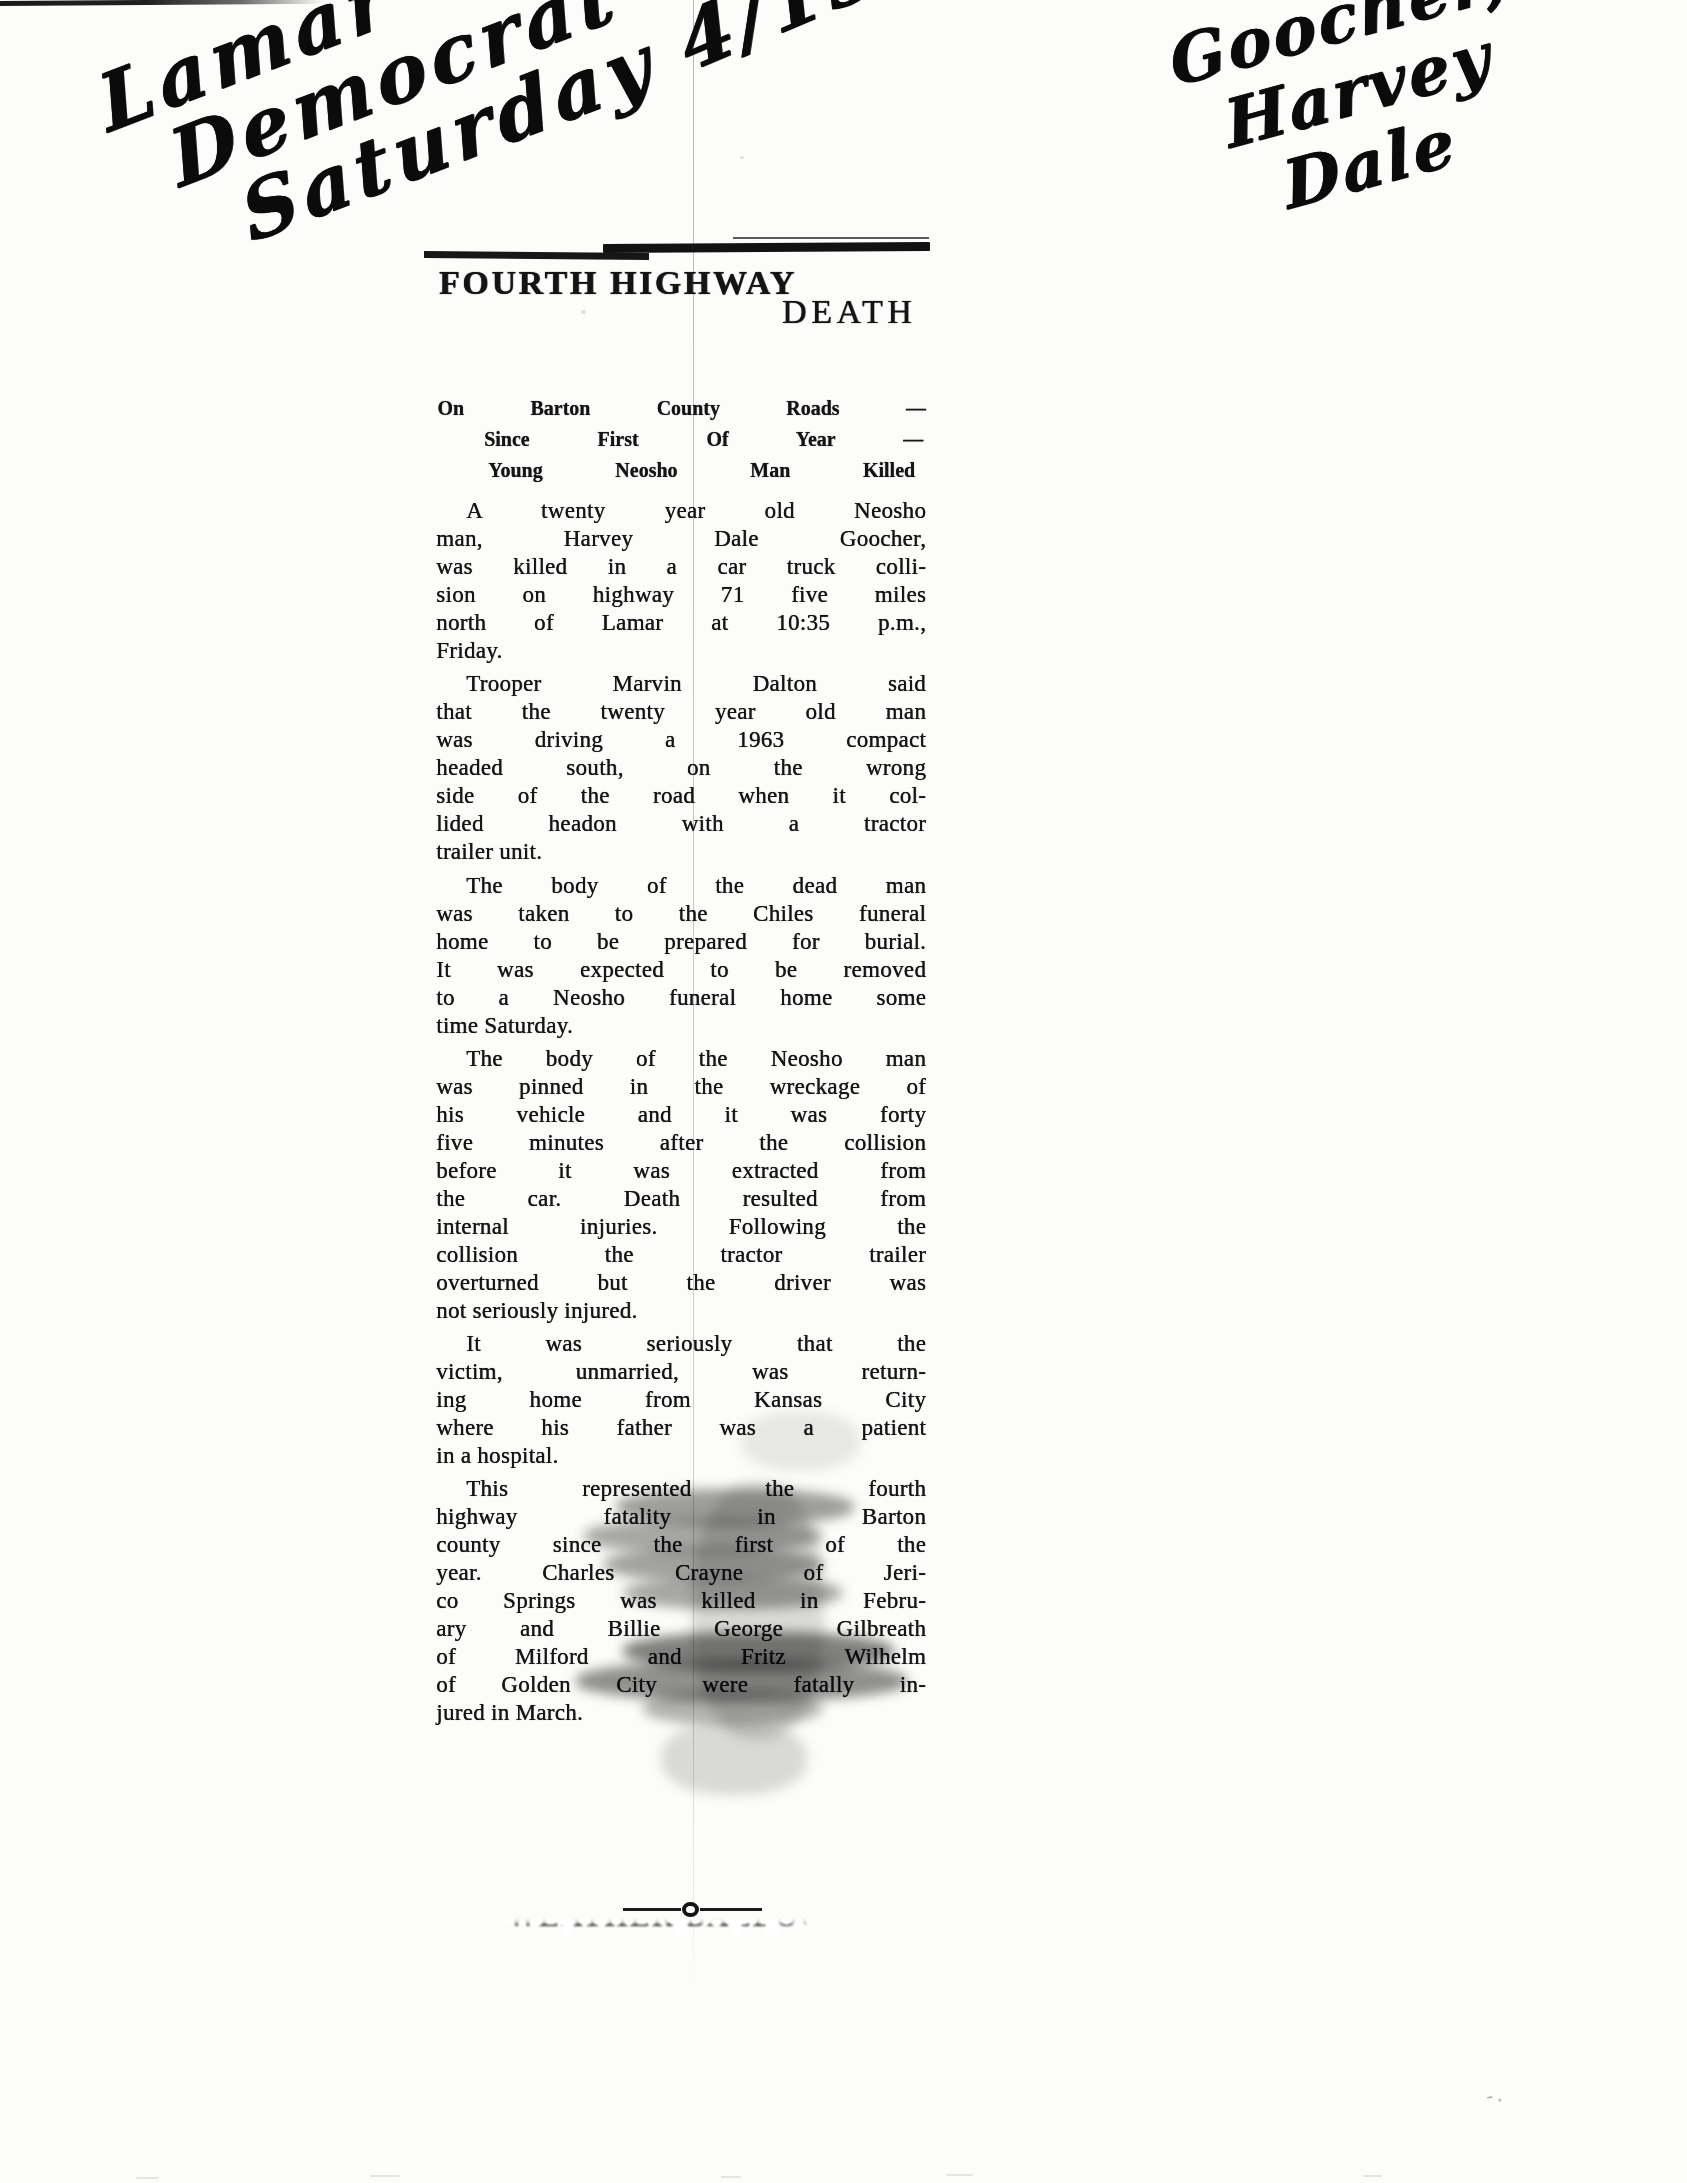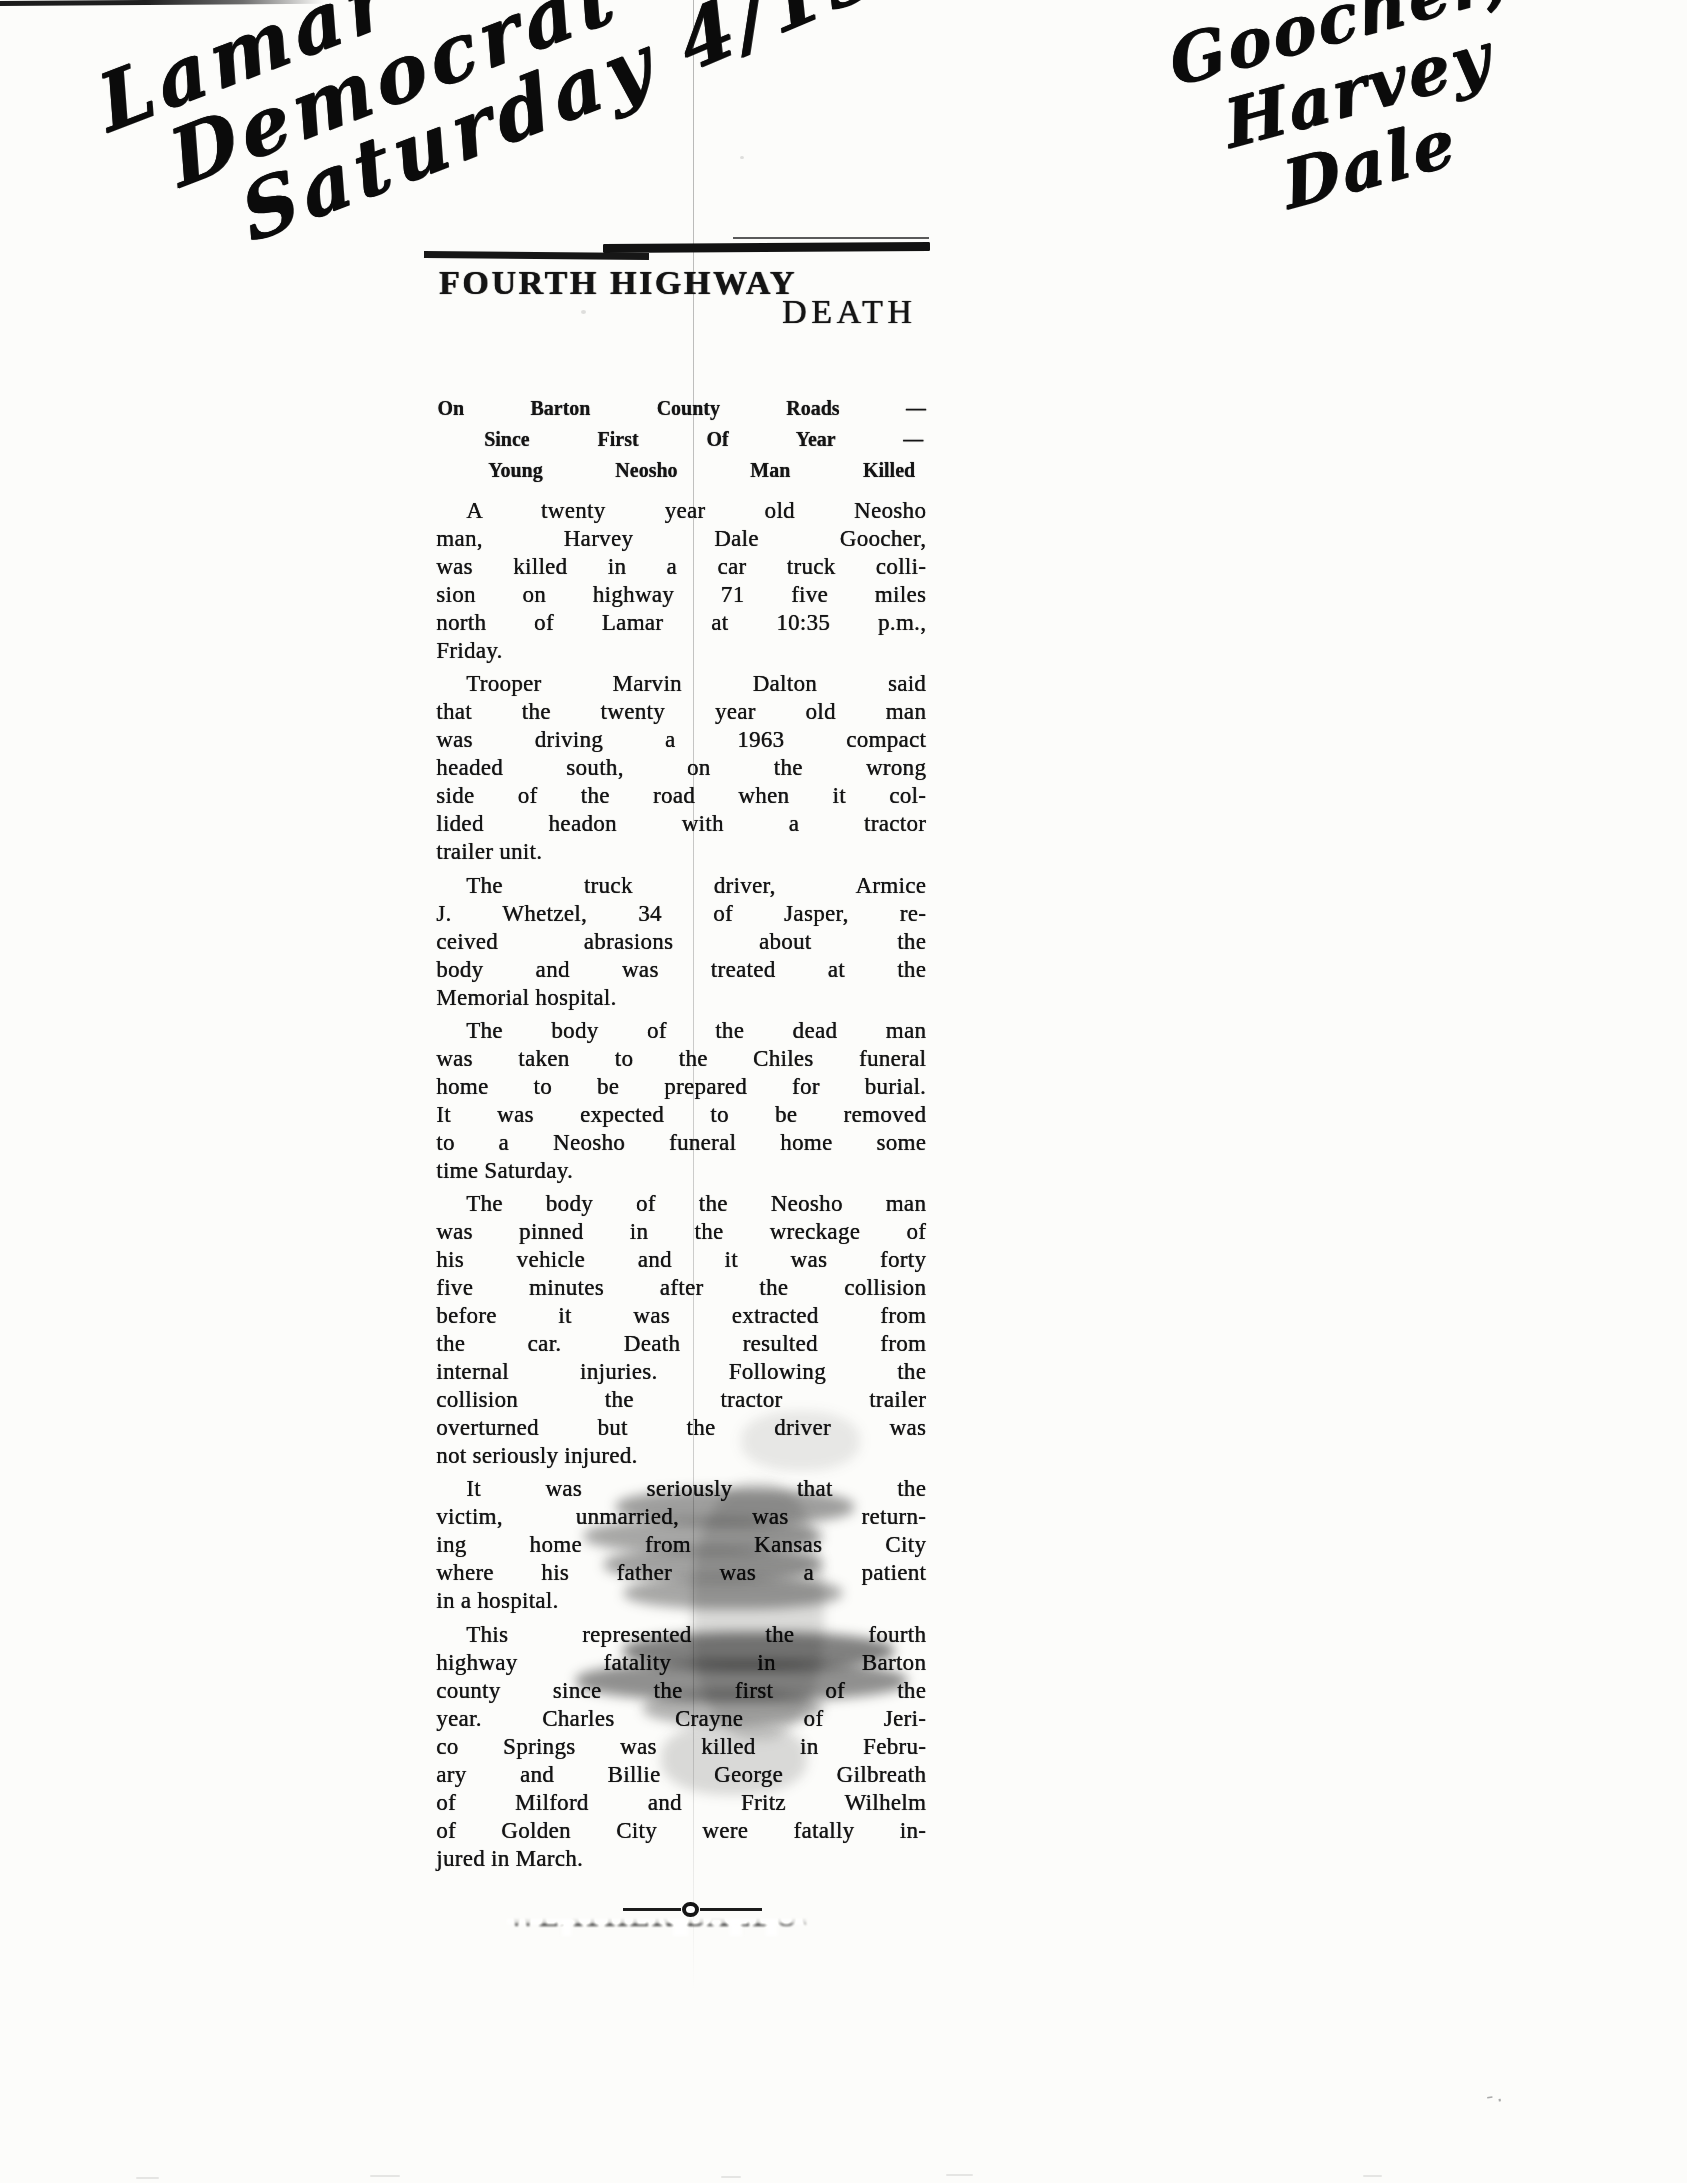--- a/index.html
+++ b/index.html
@@ -156,27 +156,20 @@
         <div class="para">
           <div class="bline indent">Trooper Marvin Dalton said</div>
           <div class="bline">that the twenty year old man</div>
           <div class="bline">was driving a 1963 compact</div>
           <div class="bline">headed south, on the wrong</div>
           <div class="bline">side of the road when it col-</div>
           <div class="bline">lided headon with a tractor</div>
           <div class="bline nojust">trailer unit.</div>
         </div>
         <div class="para">
-          <div class="bline indent">The truck driver, Armice</div>
-          <div class="bline">J. Whetzel, 34 of Jasper, re-</div>
-          <div class="bline">ceived abrasions about the</div>
-          <div class="bline">body and was treated at the</div>
-          <div class="bline nojust">Memorial hospital.</div>
-        </div>
-        <div class="para">
           <div class="bline indent">The body of the dead man</div>
           <div class="bline">was taken to the Chiles funeral</div>
           <div class="bline">home to be prepared for burial.</div>
           <div class="bline">It was expected to be removed</div>
           <div class="bline">to a Neosho funeral home some</div>
           <div class="bline nojust">time Saturday.</div>
         </div>
         <div class="para">
           <div class="bline indent">The body of the Neosho man</div>
           <div class="bline">was pinned in the wreckage of</div>

